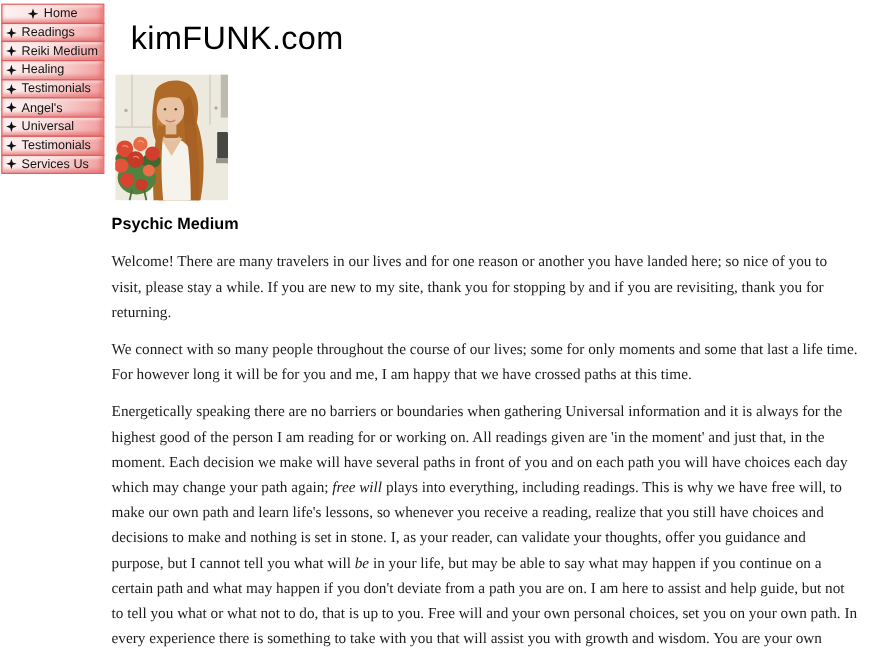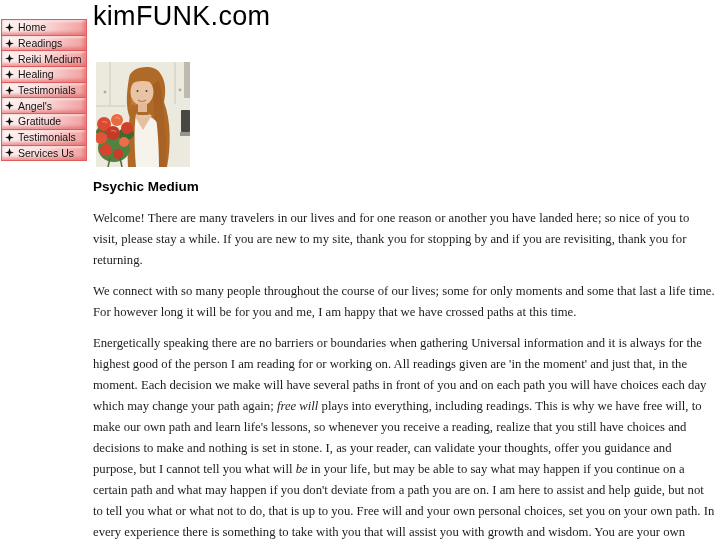--- a/index.html
+++ b/index.html
@@ -24,27 +24,27 @@
     display:flex; align-items:center; gap:4px;
     padding:0 3px;
     font-size:10.5px; color:#111;
     background:linear-gradient(to right, #fdf3f3 0%, #fbdfdf 45%, #f29e9e 100%);
     box-shadow: inset 0 -3px 3px rgba(226,96,96,0.50),
                 inset -3px 0 3px rgba(226,96,96,0.40),
                 inset 0 2px 2px rgba(255,255,255,0.65);
     cursor:pointer;
     white-space:nowrap;
   }
-  .nav-item:first-child { margin-top:16px; }
+  .nav-item:first-child { margin-top:0;justify-content:center; }
   .nav-item .plus { flex:0 0 auto; display:flex; }
 
   
   .site-title {
     position:absolute; left:93px; top:1px;
-    margin:0;
+    margin:16px;
     font-size:27px; font-weight:400; color:#000;
     letter-spacing:0.3px;
   }
 
   
   .portrait {
     position:absolute; left:96px; top:62px;
     width:94px; height:105px;
     display:block;
   }
@@ -113,21 +113,21 @@
         </svg>
       </span>
     <span>Angel's</span>
   </div>
   <div class="nav-item">
     <span class="plus">
         <svg width="9" height="9" viewBox="0 0 9 9">
           <path d="M4.5 0 L5.6 3.4 L9 4.5 L5.6 5.6 L4.5 9 L3.4 5.6 L0 4.5 L3.4 3.4 Z" fill="#111"></path>
         </svg>
       </span>
-    <span>Gratitude</span>
+    <span>Universal</span>
   </div>
   <div class="nav-item">
     <span class="plus">
         <svg width="9" height="9" viewBox="0 0 9 9">
           <path d="M4.5 0 L5.6 3.4 L9 4.5 L5.6 5.6 L4.5 9 L3.4 5.6 L0 4.5 L3.4 3.4 Z" fill="#111"></path>
         </svg>
       </span>
     <span>Testimonials</span>
   </div>
   <div class="nav-item">

